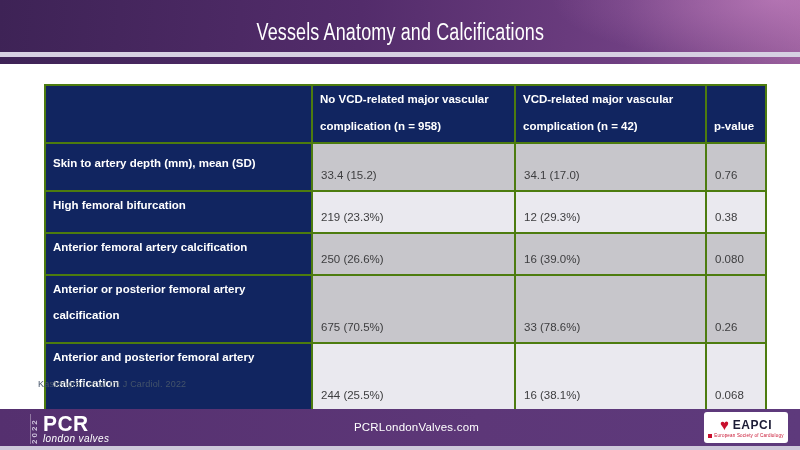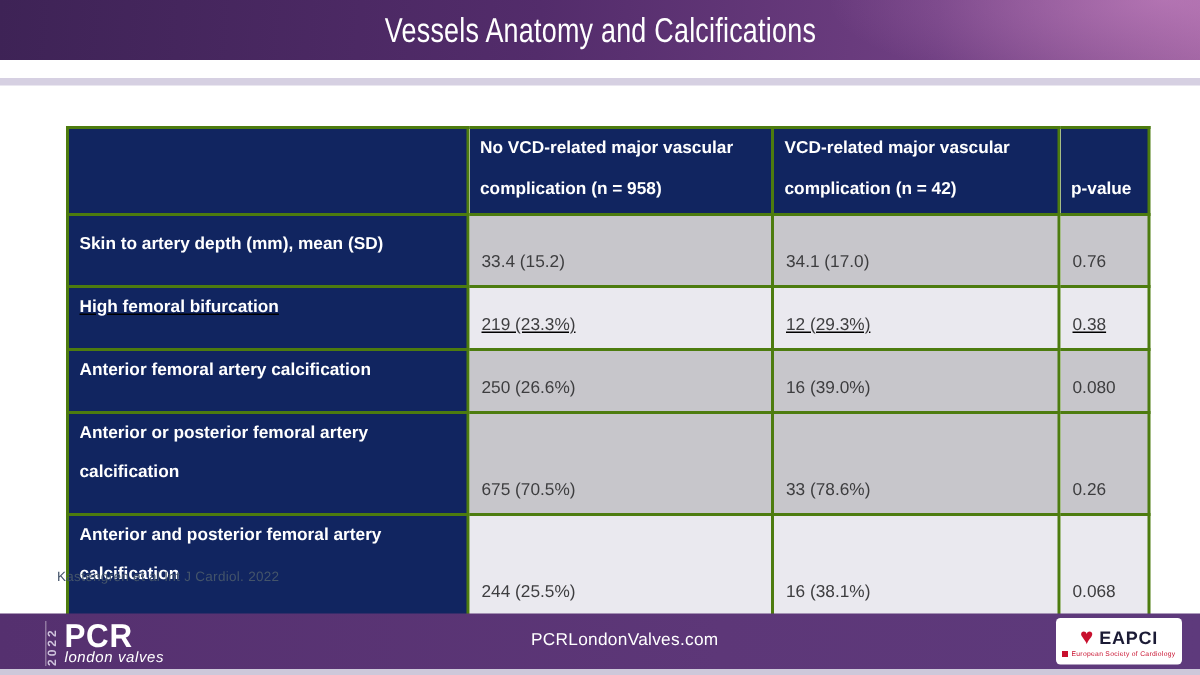--- a/index.html
+++ b/index.html
@@ -3,21 +3,21 @@
 <meta charset="utf-8">
 <style>
   * { margin:0; padding:0; box-sizing:border-box; }
   html,body { background:#888; }
   .slide {
     position:relative; width:800px; height:450px; background:#ffffff;
     font-family:"Liberation Sans", sans-serif; overflow:hidden; margin:0 auto;
   }
   
   .title-bar {
-    position:absolute; top:0; left:0; right:0; height:40px;
+    position:absolute; top:0; left:0; right:0; height:64px;
     background:
       radial-gradient(ellipse 320px 90px at 97% 0%, rgba(216,146,208,0.45), transparent 70%),
       linear-gradient(94deg, #3e2356 0%, #532c6b 45%, #6f3f82 78%, #9a5f9d 100%);
     display:flex; align-items:center; justify-content:center;
   }
   .slide-title {
     color:#ffffff; font-size:23px; font-weight:400; letter-spacing:0.2px;
     transform:scaleX(0.78); white-space:nowrap;
   }
   .title-bar-strip { position:absolute; top:52px; left:0; right:0; height:5px; background:#d6d0e2; }
@@ -109,21 +109,21 @@
         <td class="head-cell">p-value</td>
       </tr>
     </thead>
     <tbody>
         <tr class="shade-dark" style="height: 48px;">
           <td class="label-cell">Skin to artery depth (mm), mean (SD)</td>
           <td class="value-cell">33.4 (15.2)</td>
           <td class="value-cell">34.1 (17.0)</td>
           <td class="value-cell">0.76</td>
         </tr>
-        <tr class="shade-light" style="height: 27px; text-decoration: underline;">
+        <tr class="shade-light" style="height: 27px;">
           <td class="label-cell">High femoral bifurcation</td>
           <td class="value-cell">219 (23.3%)</td>
           <td class="value-cell">12 (29.3%)</td>
           <td class="value-cell">0.38</td>
         </tr>
         <tr class="shade-dark" style="height: 27px;">
           <td class="label-cell">Anterior femoral artery calcification</td>
           <td class="value-cell">250 (26.6%)</td>
           <td class="value-cell">16 (39.0%)</td>
           <td class="value-cell">0.080</td>

